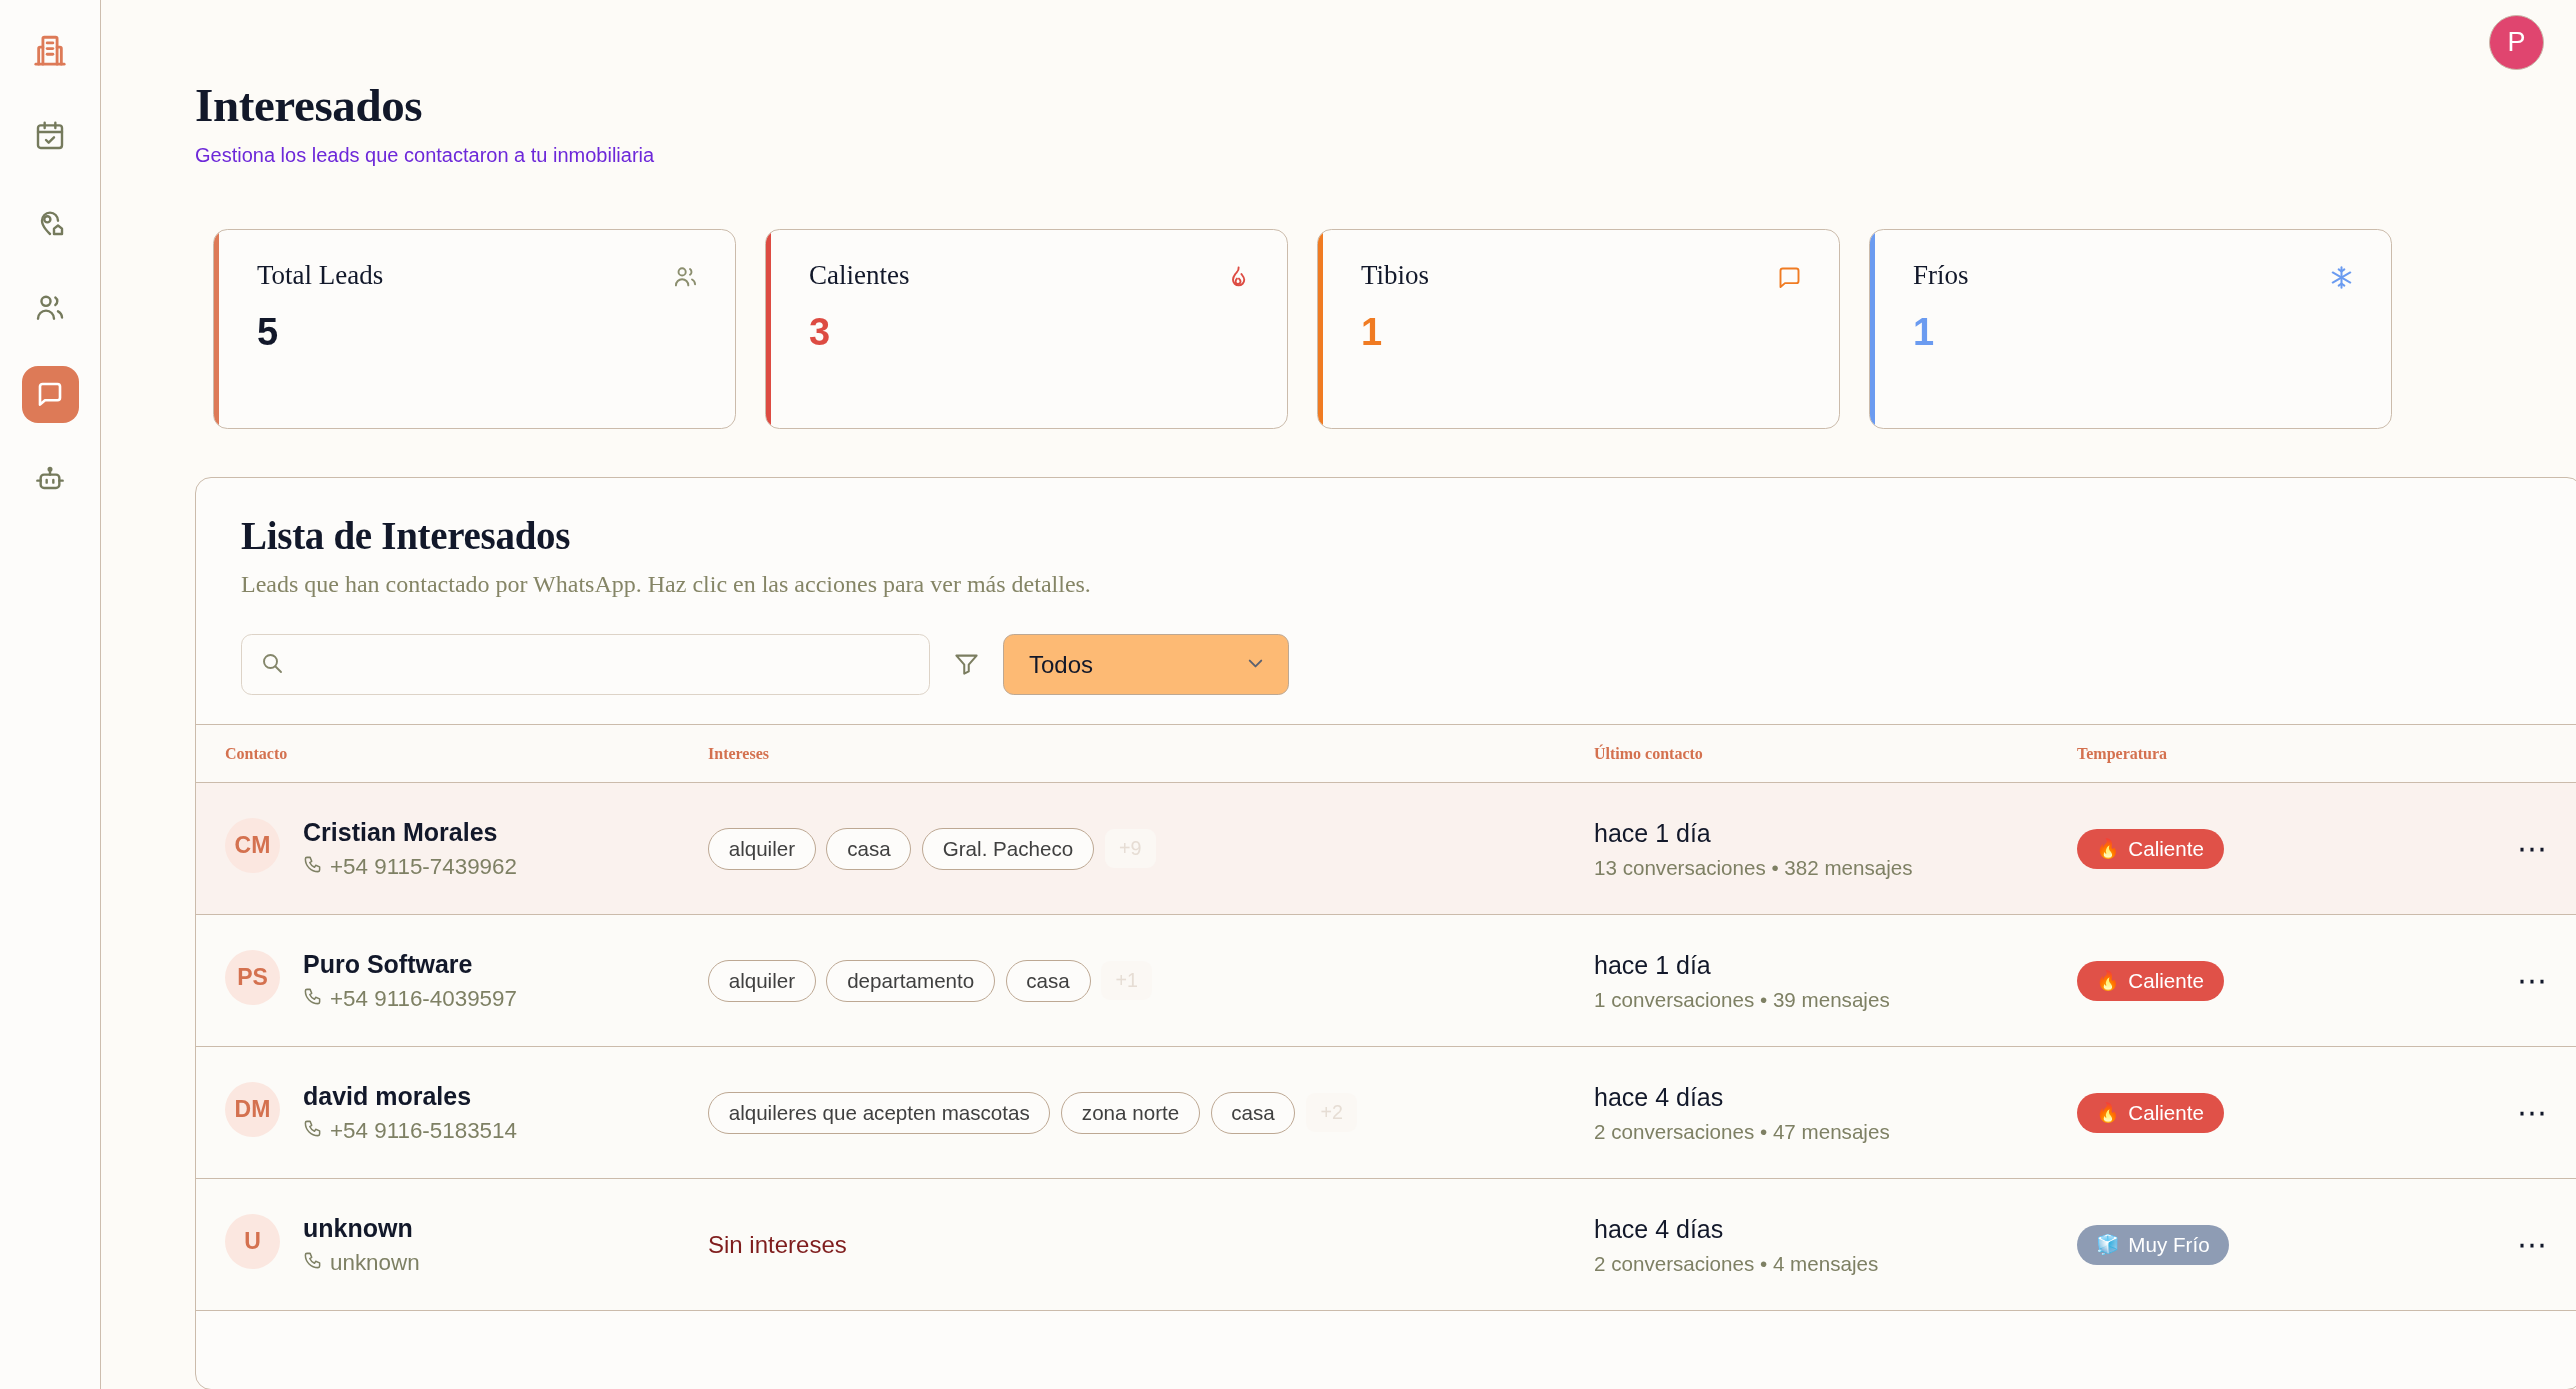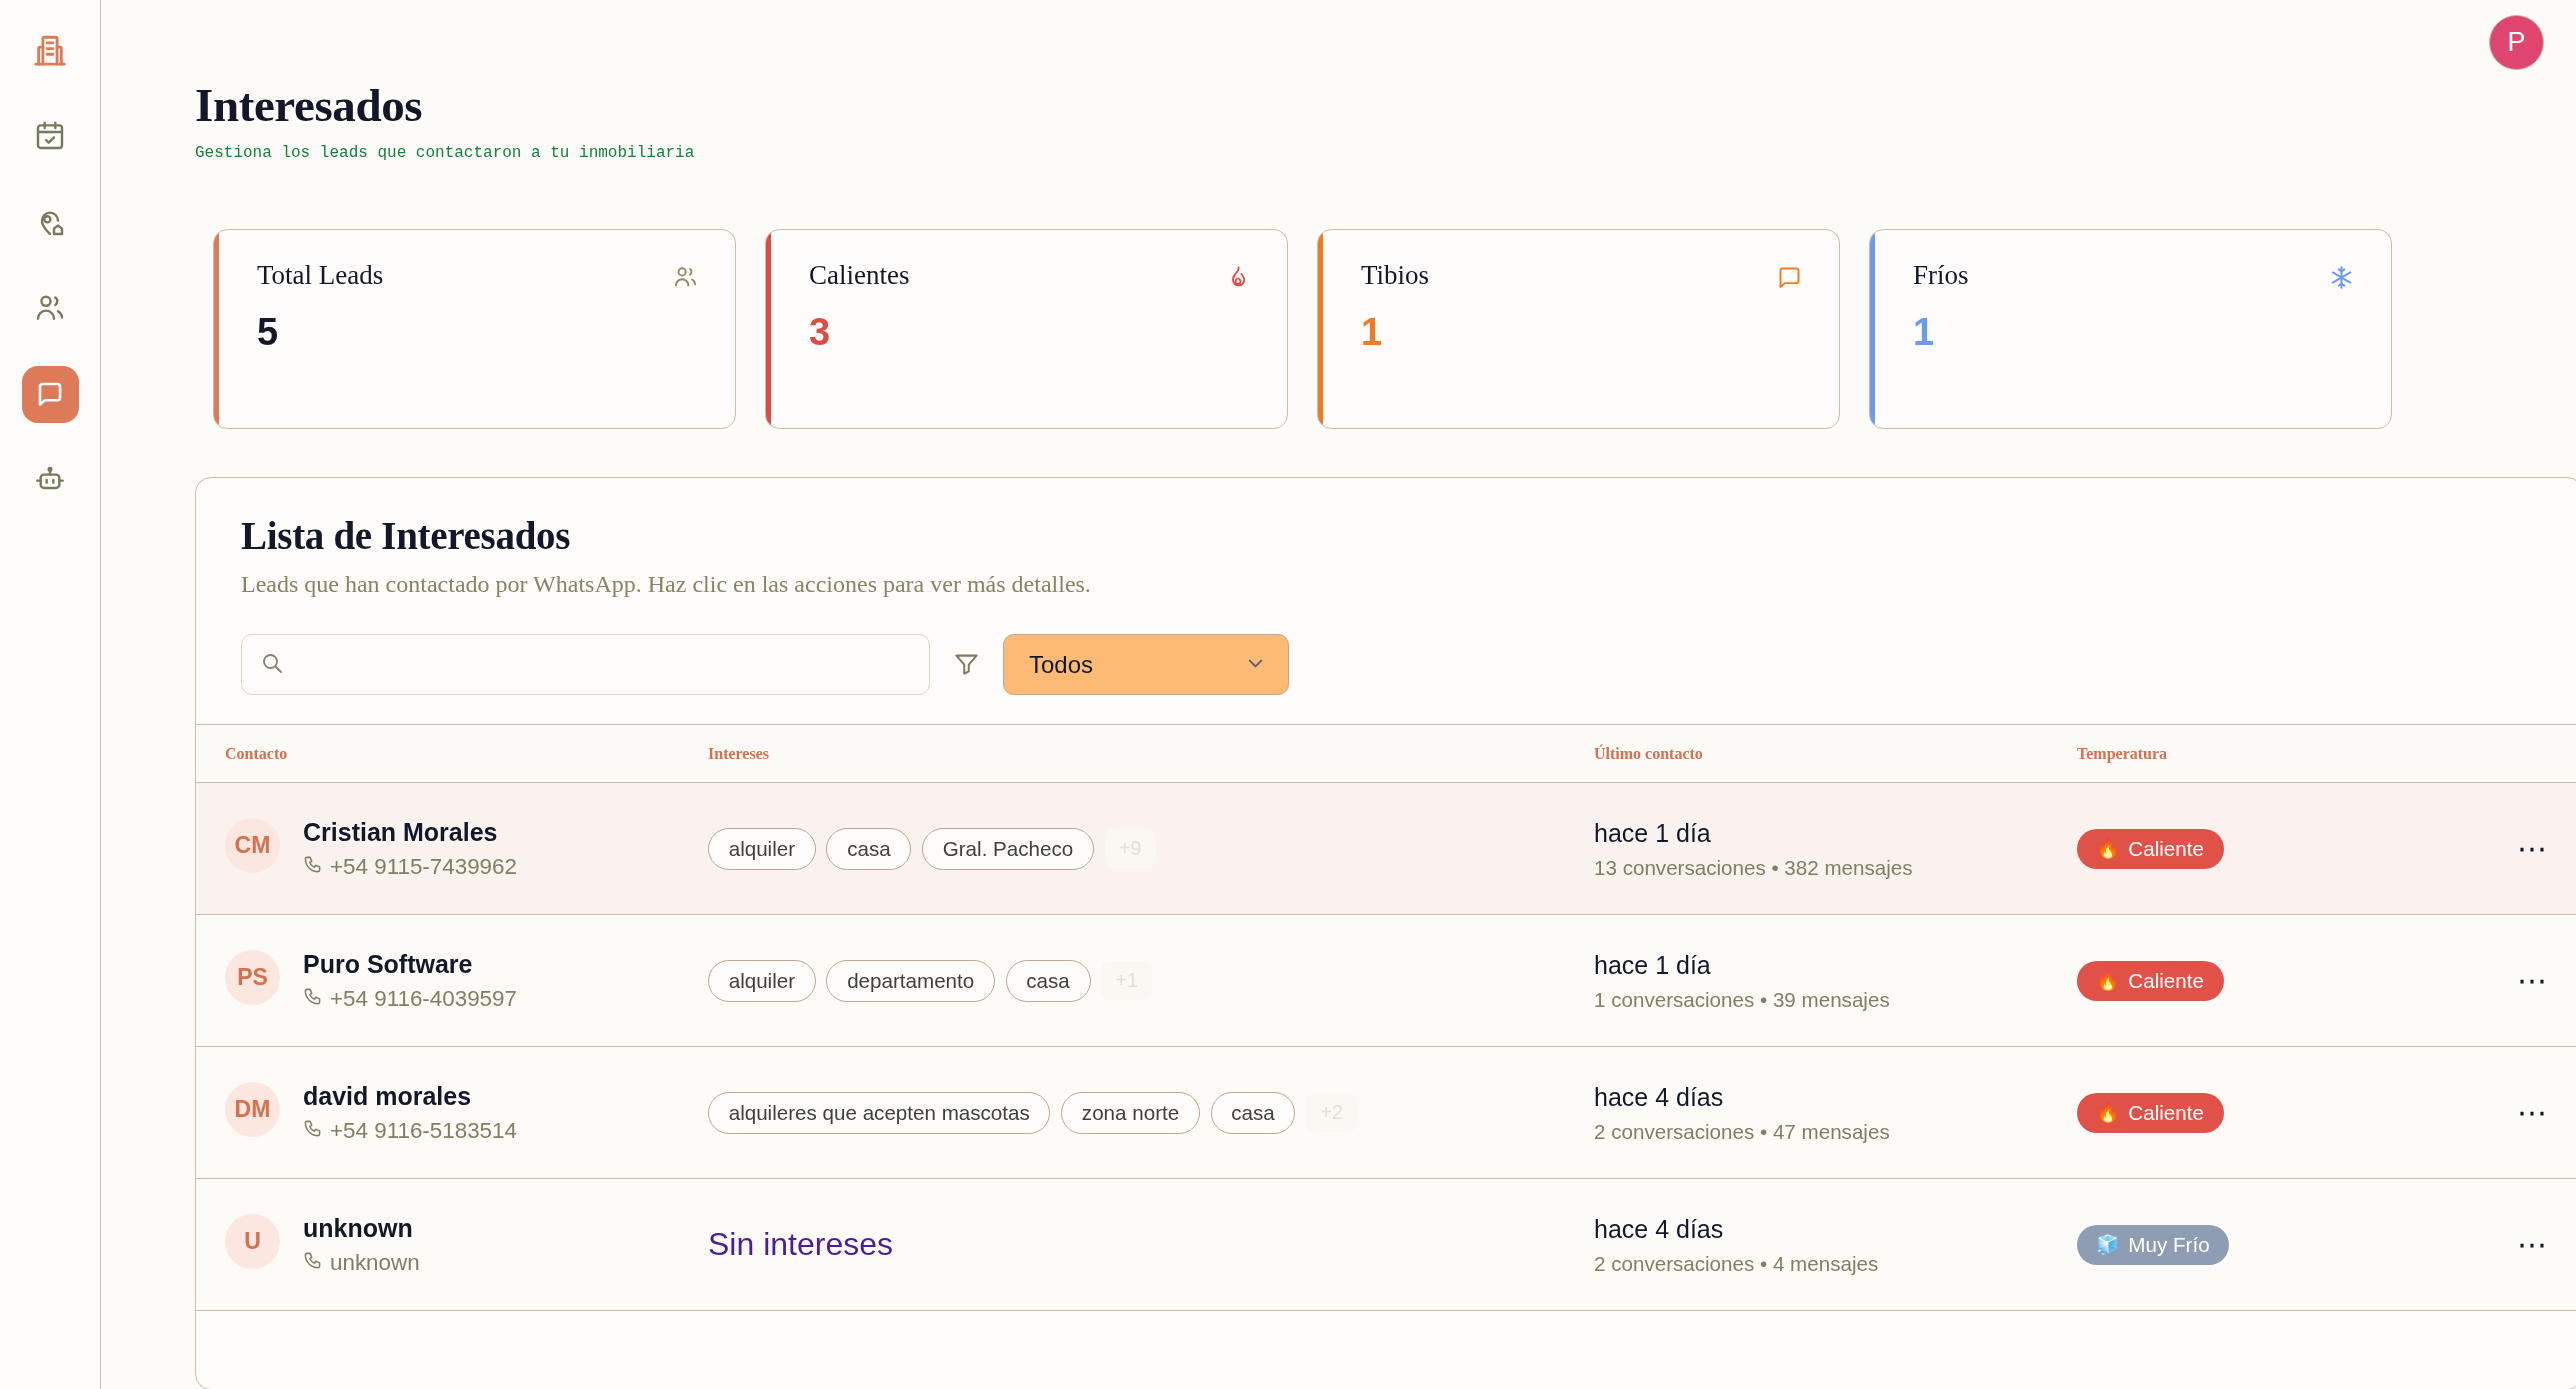--- a/index.html
+++ b/index.html
@@ -43,22 +43,22 @@
   }
 
   .page-head{position:absolute;left:94px;top:82px;}
   .page-title{
     font-family:"Liberation Serif",serif;
     font-size:47px;font-weight:700;color:#12182a;
     letter-spacing:-0.4px;line-height:1;
   }
   .page-sub{
     margin-top:15px;
-    font-size:16px;color:#15803d;
-    font-family:Liberation Mono, monospace;
+    font-size:20px;color:#6d28d9;
+    font-family:Liberation Sans, sans-serif;
   }
 
   
   .stats{
     position:absolute;left:112px;top:229px;
     display:flex;gap:29px;
   }
   .stat-card{
     width:523px;height:200px;
     background:#fdfcfa;
@@ -174,21 +174,21 @@
   .tag{
     border:1.3px solid #bda893;border-radius:894px;
     padding:8px 19.7px;font-size:20.6px;color:#404040;
     background:#fdfcfa;white-space:nowrap;
     font-family:"Liberation Sans",sans-serif;
   }
   .tag-more{
     border-radius:9px;padding:8px 14.3px;
     font-size:19.7px;color:#e6ddd4;background:#fbf8f4;white-space:nowrap;
   }
-  .no-interest{font-size:32px;color:#4c1d95;}
+  .no-interest{font-size:24px;color:#7f1d1d;}
 
   .last-main{font-size:25px;color:#12182a;font-weight:400;line-height:1.2;}
   .last-sub{margin-top:8px;font-size:20.6px;color:#7e8064;}
 
   .badge{
     display:inline-flex;align-items:center;gap:8px;
     border-radius:894px;padding:8px 19.7px;
     font-size:20.6px;color:#ffffff;font-weight:500;
     font-family:"Liberation Sans",sans-serif;
   }

